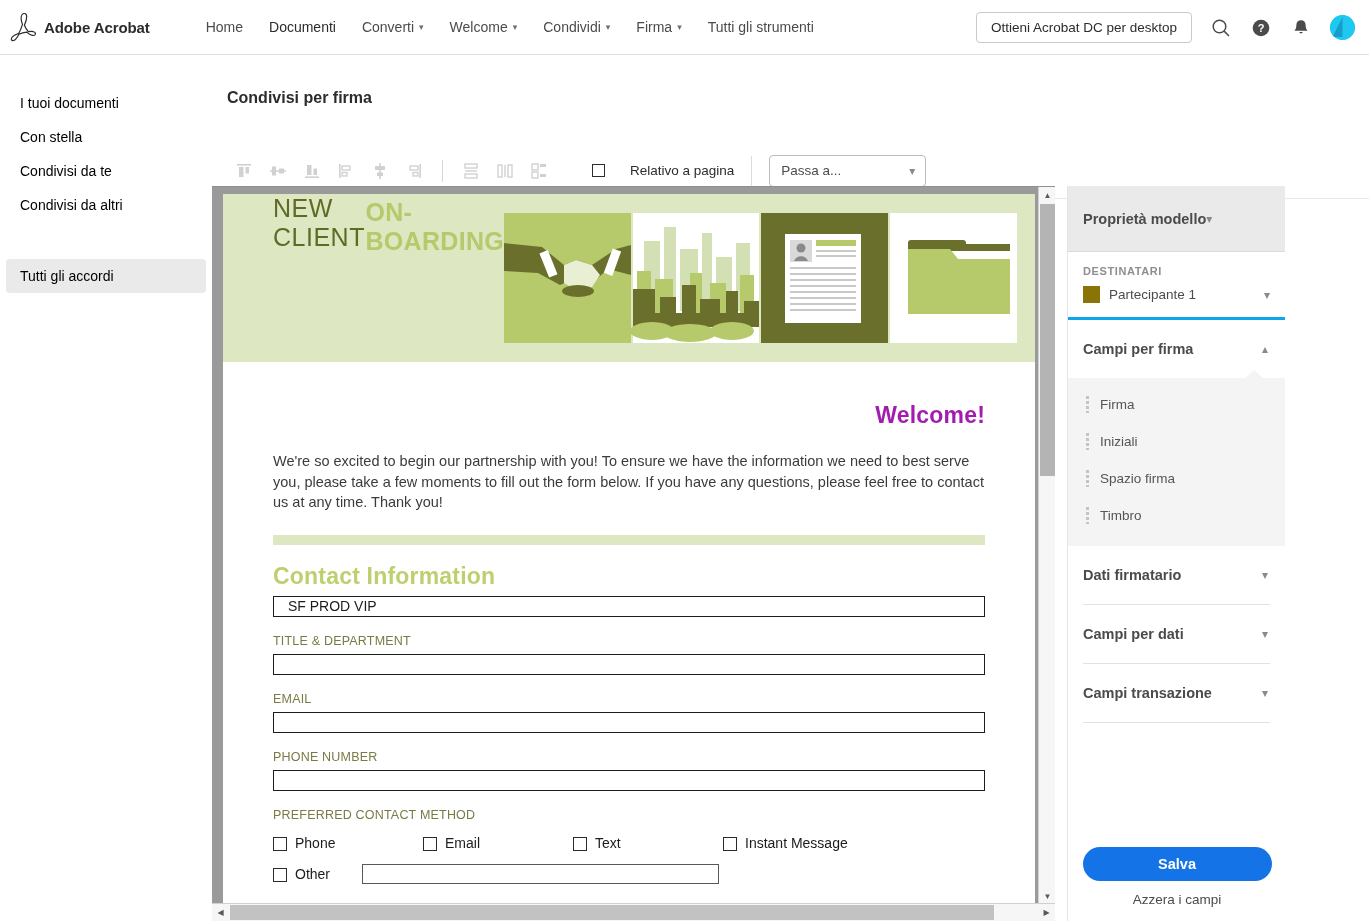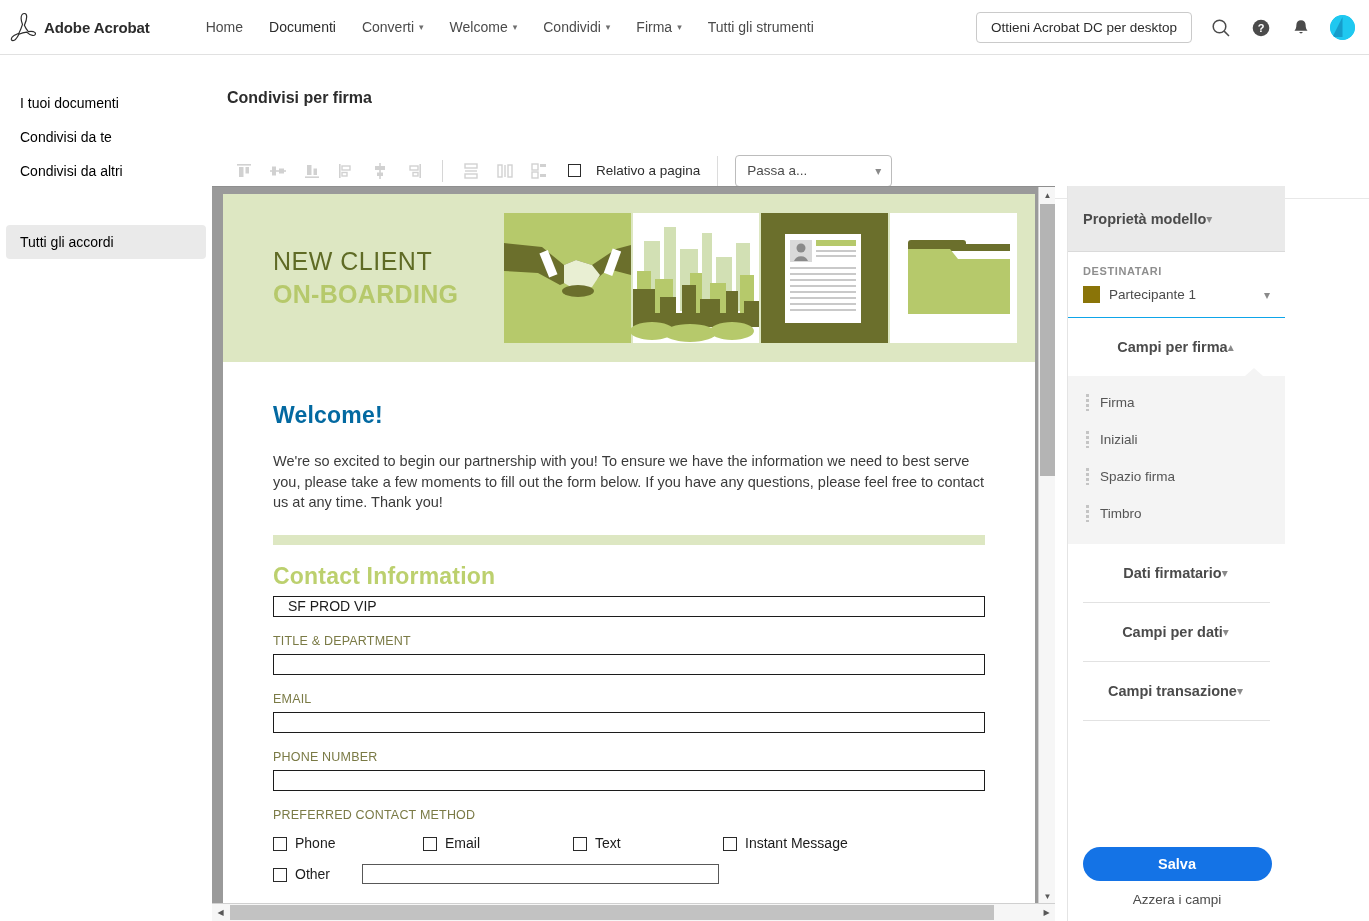--- a/index.html
+++ b/index.html
@@ -82,21 +82,21 @@
     position: absolute; top: 87px; left: 0; width: 1157px; height: 56px;
     display: flex; align-items: center; padding-left: 15px;
     border-bottom: 1px solid #e8e8e8;
   }
   .tb-btn {
     width: 34px; height: 30px; display: flex; align-items: center;
     justify-content: center; cursor: pointer; opacity: .45;
   }
   .tb-sep { width: 1px; height: 22px; background: #d6d6d6; margin: 0 11px; }
   .tb-check {
-    display: flex; align-items: center; gap: 15px; margin-left: 12px; cursor: pointer;
+    display: flex; align-items: center; gap: 25px; margin-left: 36px; cursor: pointer;
   }
   .cbox {
     width: 13px; height: 13px; border: 1.6px solid #2c2c2c;
     background: #fff; display: block;
   }
   .tb-check-label { font-size: 13.5px; color: #2c2c2c; white-space: nowrap; }
   .tb-vsep { width: 1px; height: 30px; background: #dcdcdc; margin: 0 17px; }
   .tb-select {
     width: 157px; height: 32px; border: 1px solid #bcbcbc; border-radius: 4px;
     display: flex; align-items: center; justify-content: space-between;
@@ -139,35 +139,36 @@
 
   .page {
     position: absolute; top: 7px; left: 11px;
     width: 812px; height: 711px; background: #ffffff; overflow: hidden;
   }
 
   
   .banner {
     height: 168px; background: #dde7c2; display: flex; align-items: stretch;
   }
-  .banner-txt { flex: 1; padding-left: 50px; display: flex; flex-direction: column; justify-content: center; }
+  .banner-txt { flex: 1; padding-left: 50px; display: flex; flex-direction: row; justify-content: center; }
   .banner-l1 {
     font-size: 25px; color: #5f6b25; letter-spacing: .5px;
     font-family: "Liberation Sans", sans-serif; font-weight: normal;
   }
   .banner-l2 {
     font-size: 25px; color: #b6c96b; font-weight: bold; letter-spacing: .3px; margin-top: 4px;
   }
   .banner-art { width: 513px; height: 130px; align-self: center; margin-right: 18px; display: block; }
 
   
   .pbody { padding: 24px 50px 0 50px; }
   .h-welcome {
-    font-size: 23px; font-weight: bold; color: #0369a1; margin: 16px 0 0 0;
+    font-size: 23px; font-weight: bold; color: #a21caf; margin: 16px 0 0 0;
     letter-spacing: .2px;
+    text-align: right;
   }
   .ptext {
     font-size: 14.5px; line-height: 1.42; color: #3b3b3b; margin-top: 22px; max-width: 735px;
   }
   .divbar { height: 10px; background: #dde7c2; margin-top: 22px; }
   .h-contact {
     font-size: 23px; font-weight: bold; color: #bcd06e; margin: 18px 0 0 0;
     letter-spacing: .2px;
   }
   .flabel {
@@ -196,32 +197,32 @@
     border-left: 1px solid #e4e4e4;
   }
   .rp-head {
     background: #eaeaea; height: 66px; display: flex; align-items: center;
     justify-content: flex-start; padding: 0 17px 0 15px; cursor: pointer;
     border-bottom: 1px solid #dadada;
   }
   .rp-head-title { font-size: 14.5px; font-weight: bold; color: #4b4b4b; }
   .chev { font-size: 12px; color: #8a8a8a; line-height: 1; }
   .recip {
-    padding: 13px 15px 14px 15px; border-bottom: 1px solid #0ea5e9;
+    padding: 13px 15px 14px 15px; border-bottom: 3px solid #0ea5e9;
   }
   .recip-label {
     font-size: 11px; color: #8e8e8e; letter-spacing: .6px; font-weight: bold;
   }
   .recip-row {
     display: flex; align-items: center; margin-top: 9px; cursor: pointer;
   }
   .swatch { width: 17px; height: 17px; background: #8a7408; flex: none; display: block; }
   .recip-name { font-size: 13.5px; color: #4b4b4b; margin-left: 9px; flex: 1; }
   .sect-head {
-    height: 58px; display: flex; align-items: center; justify-content: center;
+    height: 58px; display: flex; align-items: center; justify-content: space-between;
     padding: 0 17px 0 15px; cursor: pointer;
   }
   .sect-title { font-size: 14.5px; font-weight: bold; color: #4b4b4b; }
   .sect-body { background: #f4f4f4; padding: 8px 0 12px 0; position: relative; }
   .sect-body::before {
     content: ""; position: absolute; top: -8px; right: 22px;
     border-left: 9px solid transparent; border-right: 9px solid transparent;
     border-bottom: 8px solid #f4f4f4;
   }
   .fld {
@@ -297,20 +298,21 @@
     </svg>
     <svg class="avatar" viewBox="0 0 25 25">
       <circle cx="12.5" cy="12.5" r="12.5" fill="#1fc8f0"></circle>
       <path d="M12.5 2 L2.5 22 L12.5 22 Z" fill="#1595c4" opacity=".85"></path>
     </svg>
   </div>
 </div>
 
 <div class="sidebar">
   <div class="side-item first">I tuoi documenti</div>
+  <div class="side-item">Con stella</div>
   <div class="side-item">Condivisi da te</div>
   <div class="side-item">Condivisi da altri</div>
   <div class="side-gap"></div>
   <div class="side-item selected">Tutti gli accordi</div>
 </div>
 
 <div class="main">
   <div class="page-title">Condivisi per firma</div>
 
   <div class="toolbar">

